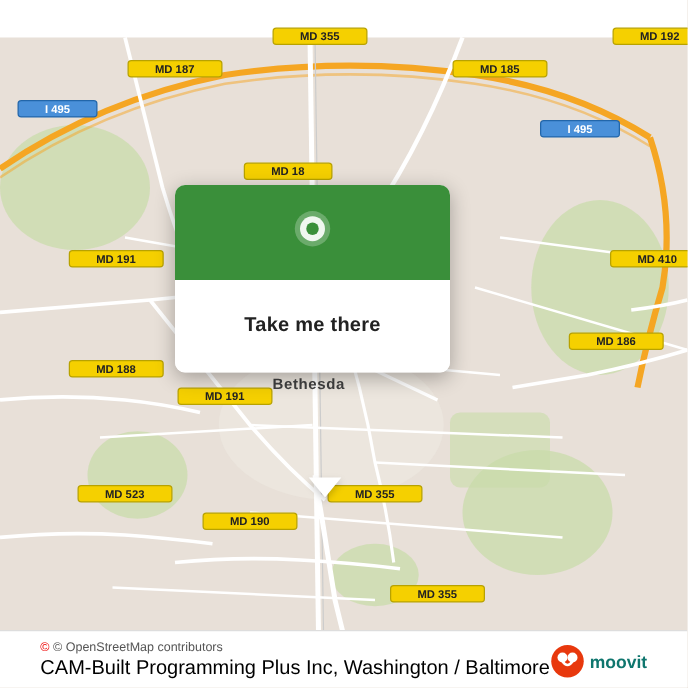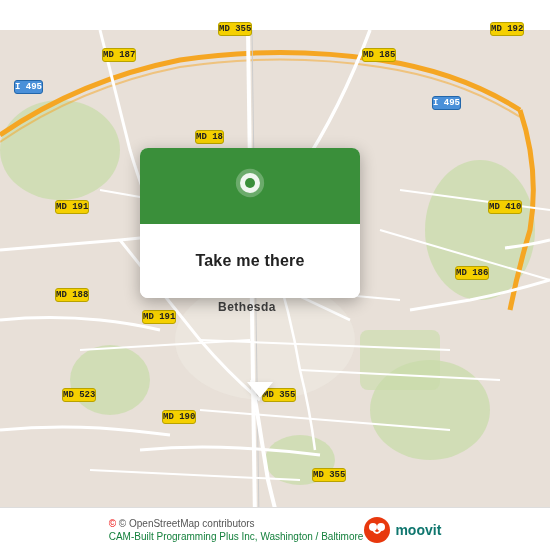--- a/index.html
+++ b/index.html
@@ -110,24 +110,23 @@
 
     
     .road-badge {
       position: absolute;
       background: #f5d000;
       border: 1.5px solid #b8a200;
       border-radius: 3px;
       font-size: 9px;
       font-weight: bold;
       color: #222;
-      padding: 1px 0;
+      padding: 1px 21px;
       white-space: nowrap;
       z-index: 5;
-      font-family: Liberation Mono, monospace;
     }
 
     #bethesda-label {
       position: absolute;
       font-size: 12px;
       font-weight: 700;
       color: #404040;
       z-index: 5;
       letter-spacing: 0.5px;
     }
@@ -224,21 +223,21 @@
   </div>
 
   <div style="position:absolute;top:382px;left:247px;z-index:19;width:0;height:0;border-left:13px solid transparent;border-right:13px solid transparent;border-top:16px solid white;filter:drop-shadow(0 3px 3px rgba(0,0,0,0.2));"></div>
 
   <div id="bottom-bar">
     <div>
       <div id="attribution">
         <span class="copy">©</span>
         <span>© OpenStreetMap contributors</span>
       </div>
-      <div style="font-size:10px;color:#15803d;font-weight:500;margin-top:2px;">CAM-Built Programming Plus Inc, Washington / Baltimore</div>
+      <div style="font-size:16px;color:#000000;font-weight:500;margin-top:2px;">CAM-Built Programming Plus Inc, Washington / Baltimore</div>
     </div>
     <div id="moovit-logo">
 
       <svg id="moovit-icon" viewBox="0 0 28 28" xmlns="http://www.w3.org/2000/svg">
         <circle cx="14" cy="14" r="13" fill="#e8380d"></circle>
         <circle cx="10" cy="11" r="4" fill="white"></circle>
         <circle cx="18" cy="11" r="4" fill="white"></circle>
         <path d="M10,14 Q14,20 18,14" stroke="white" stroke-width="2" fill="none"></path>
       </svg>
       <span id="moovit-text">moovit</span>

